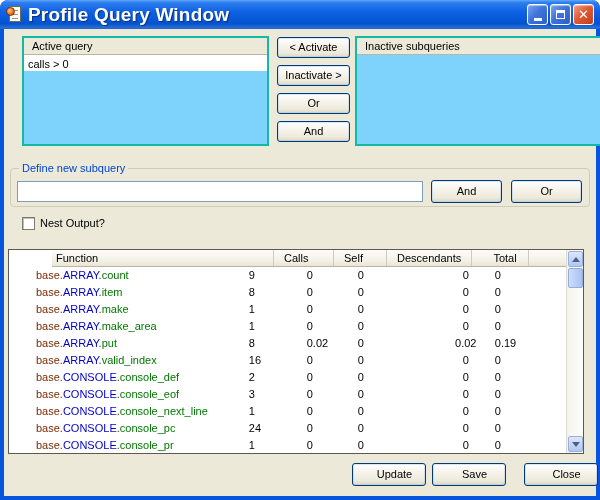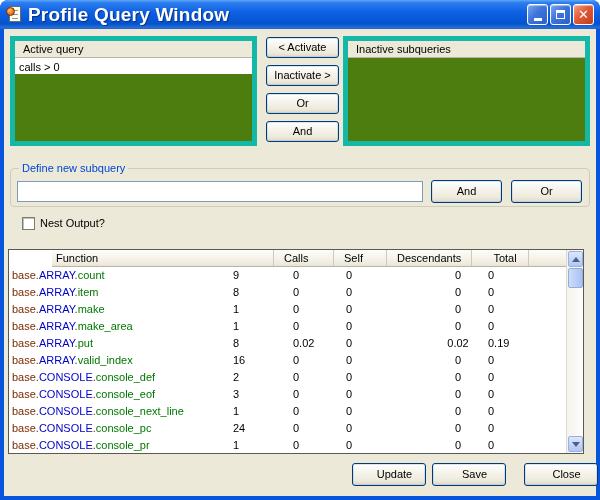--- a/index.html
+++ b/index.html
@@ -42,39 +42,39 @@
   .glyph-min { width:8px; height:3px; background:#fff; margin-top:9px; }
   .glyph-max { width:9px; height:9px; border:1px solid #fff; border-top:3px solid #fff; }
   .glyph-close { color:#fff; font-weight:bold; font-size:13px; line-height:1; font-family:"DejaVu Sans", sans-serif; }
   
   #client {
     position:absolute; left:4px; top:29px; width:592px; height:467px;
     background:#ECE9D8;
   }
   
   .panel {
-    position:absolute; border:5px solid #14b8a6; background:#4d7c0f;
+    position:absolute; border:2px solid #14b8a6; background:#7dd3fc;margin-left:12px;
   }
   .panel .phead {
     height:17px; background:#ECE9D8; border-bottom:1px solid #B9B5A5;
     font-size:11px; color:#000; padding-left:8px; line-height:17px;
   }
   .panel .plist { background:#fff; }
   .plist .item { font-size:11px; color:#000; padding:2px 0 0 4px; line-height:14px; }
   #active-panel   { left:6px;  top:7px; width:247px; height:110px; }
   #inactive-panel { left:339px; top:7px; width:247px; height:110px; }
   
   .xpbtn {
     position:absolute; border:1px solid #003C74; border-radius:3px;
     background:linear-gradient(180deg,#FFFFFF 0%,#F5F2E9 45%,#EDE9DB 80%,#DCD7C6 100%);
     box-shadow:inset 0 0 0 1px rgba(145,185,240,.35);
     font-size:11px; color:#000; text-align:center;
     font-family:"Liberation Sans", sans-serif; cursor:default;
   }
-  .midbtn { left:262px; width:73px; height:21px; line-height:19px; }
+  .midbtn { left:273px; width:73px; height:21px; line-height:19px; }
   
   #subquery-group {
     position:absolute; left:6px; top:133px; width:580px; height:45px;
     border:1px solid #D0CCBA; border-radius:4px; background:transparent;
   }
   #subquery-group legend {
     margin-left:8px; padding:0 3px; font-size:11px; color:#0046D5;
   }
   #subquery-input {
     position:absolute; left:6px; top:7px; width:406px; height:21px;
@@ -95,21 +95,21 @@
   }
   #thead {
     display:flex; height:17px;
     background:linear-gradient(180deg,#FDFCFA 0%,#F2F0E4 70%,#E9E5D6 100%);
     border-bottom:1px solid #B9B5A5; font-size:11px; color:#000;margin-left:43px;
   }
   .th { line-height:16px; padding-left:10px; white-space:nowrap; overflow:hidden; border-left:1px solid #CFCBBC; }
   .th.fn { border-left:none; padding-left:4px; }
   .th.end { flex:1 1 auto; }
   #tbody { position:absolute; left:0; top:17px; right:17px; bottom:0; overflow:hidden; }
-  .tr { display:flex; height:17px; font-size:11px; line-height:16px; white-space:nowrap; }
+  .tr { display:flex; height:17px; font-size:11px; line-height:16px; white-space:nowrap;padding-left:24px; }
   .td { padding-left:3px; overflow:hidden; }
   .w-fn   { width:221px; }
   .w-calls{ width:60px;  }
   .w-self { width:53px;  }
   .w-desc { width:85px;  }
   .w-total{ width:57px;text-align:center;  }
   .w-pct  { width:77px;  }
   .c-cluster { color:var(--cluster-color,#7B2B00); }
   .c-dot     { color:var(--cluster-color,#7B2B00); }
   .c-class   { color:var(--class-color,#0000C8); }

